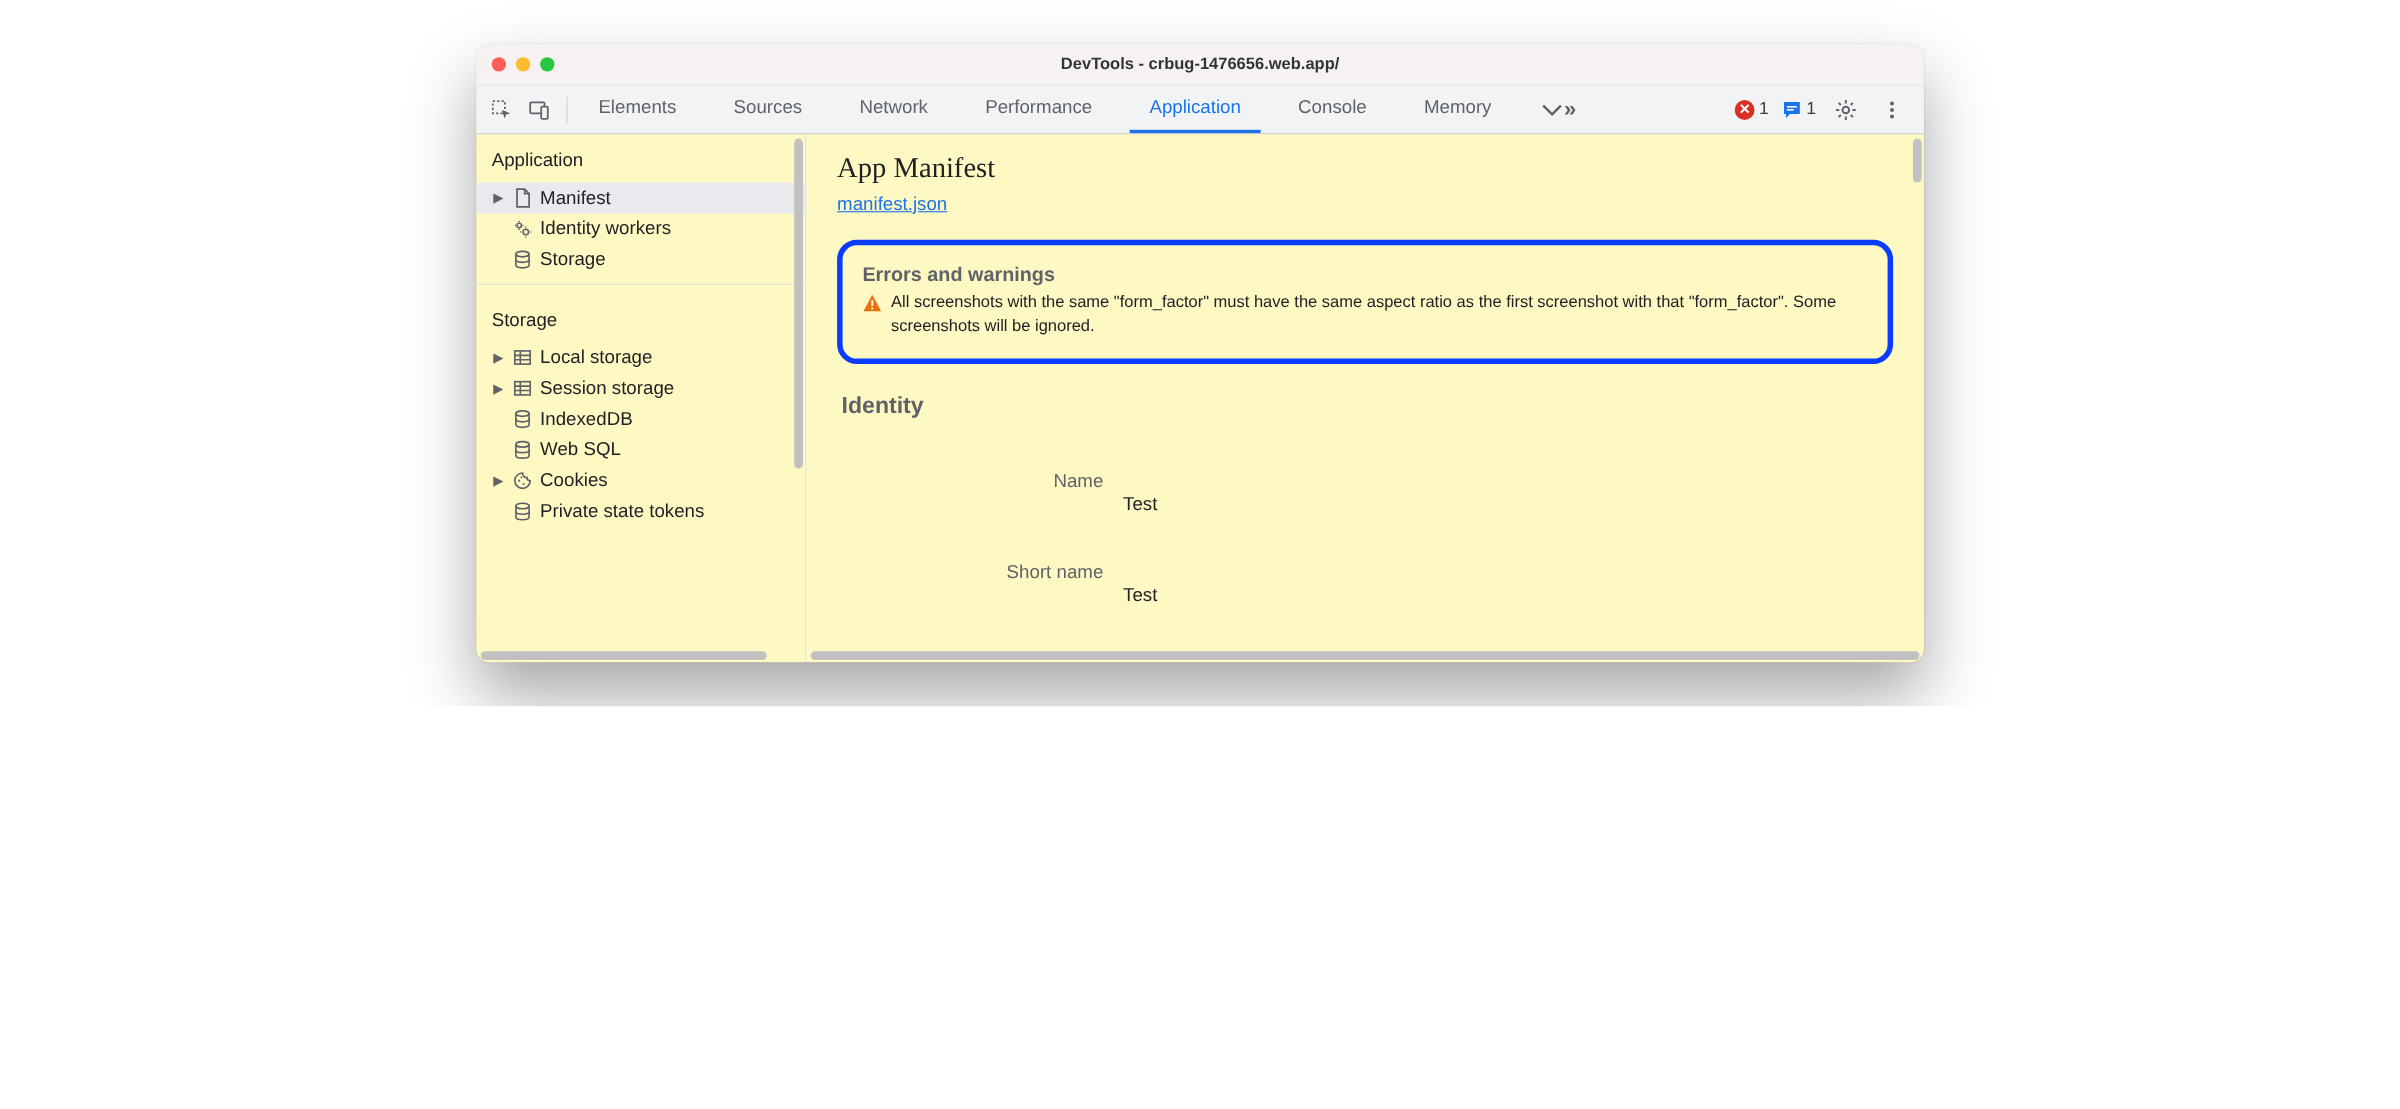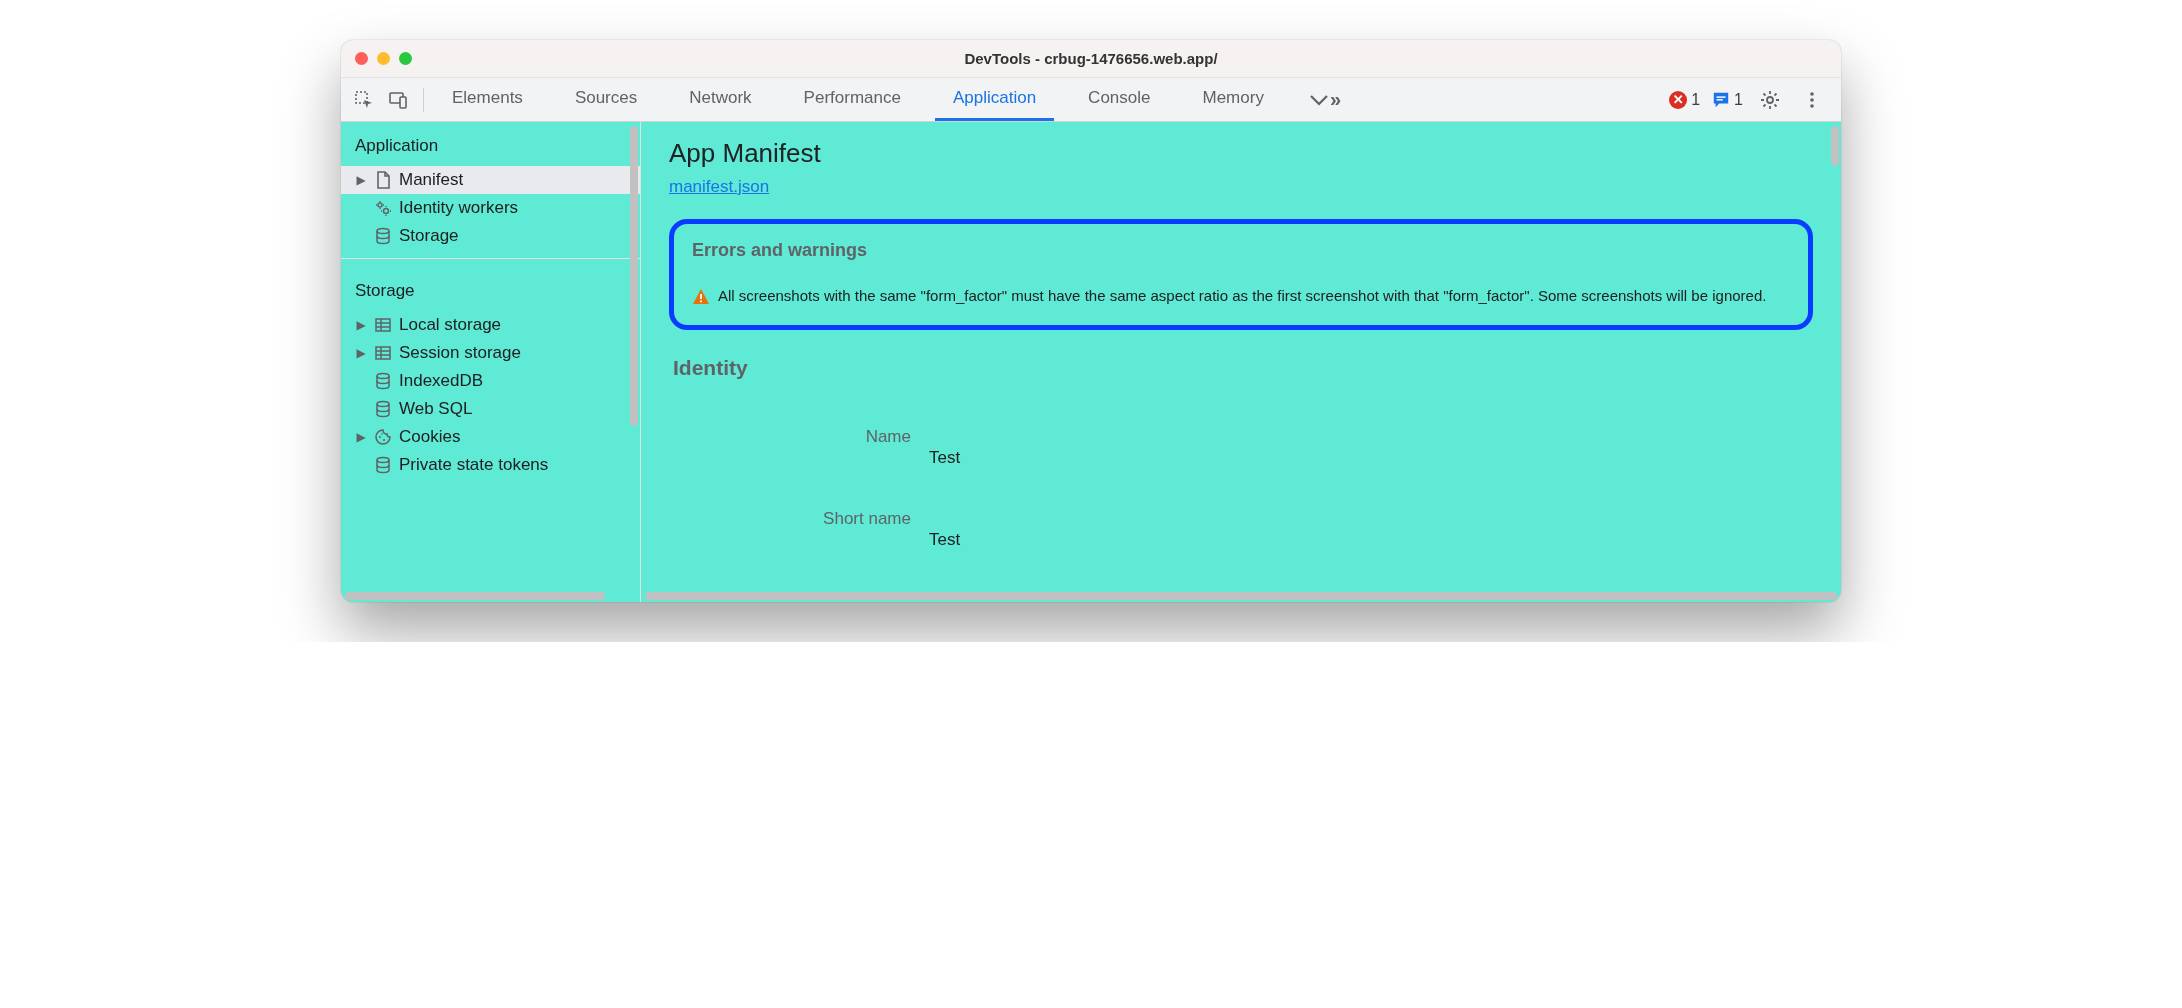--- a/index.html
+++ b/index.html
@@ -5,25 +5,25 @@
   * { box-sizing: border-box; margin: 0; padding: 0; }
   body {
     font-family: -apple-system, BlinkMacSystemFont, "Segoe UI", Helvetica, Arial, sans-serif;
     background: #fff;
     display: flex;
     justify-content: center;
     align-items: flex-start;
     padding: 40px;
   }
   .window {
-    width: 1500px;
+    width: 1316px;
     border-radius: 12px;
     box-shadow: 0 30px 60px rgba(0,0,0,0.35), 0 0 0 1px rgba(0,0,0,0.05);
     overflow: hidden;
-    background: #5eead4;
+    background: #fef9c3;
   }
   .titlebar {
     height: 38px;
     background: #f6f2f2;
     display: flex;
     align-items: center;
     position: relative;
     border-bottom: 1px solid #e3e3e3;
   }
   .traffic {
@@ -169,38 +169,39 @@
     padding: 0;
   }
   .main-inner {
     padding: 16px 28px 20px;
   }
   .h1 {
     font-size: 26px;
     color: #202124;
     font-weight: 400;
     margin-bottom: 8px;
+    font-family: Liberation Serif, serif;
   }
   .link {
     font-size: 17px;
     color: #1a73e8;
     text-decoration: underline;
     cursor: pointer;
   }
   .callout {
     margin-top: 22px;
     border: 5px solid #0a3cff;
     border-radius: 18px;
     padding: 16px 18px 18px;
   }
   .callout h2 {
     font-size: 18px;
     font-weight: 700;
     color: #5f6368;
-    margin-bottom: 24px;
+    margin-bottom: 4px;
   }
   .warn-line {
     display: flex;
     align-items: flex-start;
     gap: 8px;
     font-size: 15px;
     color: #202124;
     line-height: 1.45;
   }
   .warn-tri {

